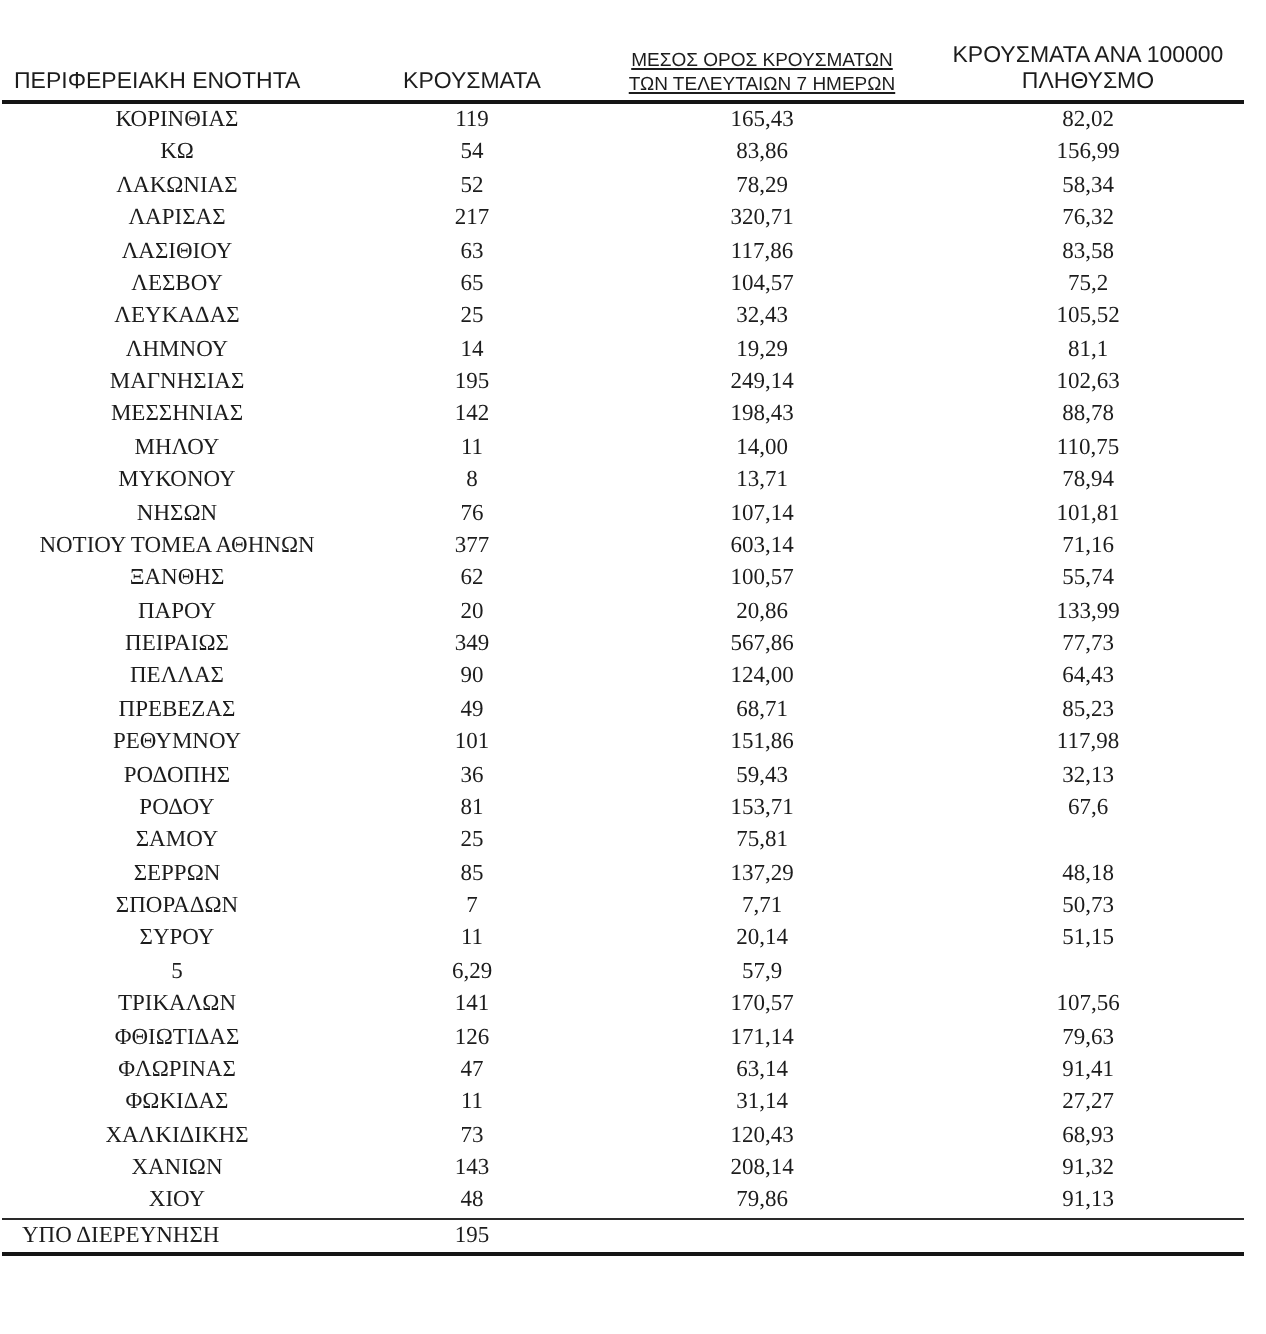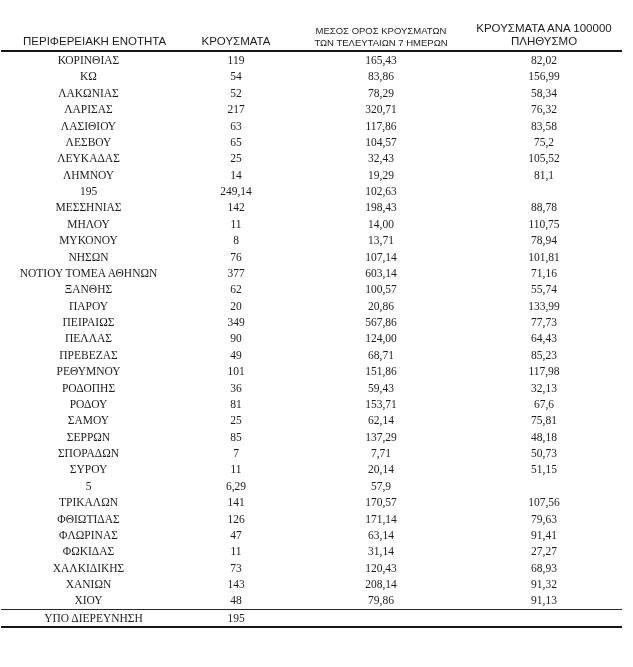--- a/index.html
+++ b/index.html
@@ -33,45 +33,46 @@
     border-bottom: 2px solid #151515;
   }
   .hdr {
     font-size: 11.5px;
     line-height: 13px;
     text-align: center;
     white-space: nowrap;
   }
   .hdr-col1 {
     text-align: left;
-    padding-left: 22px;
+    padding-left: 6px;
   }
   .hdr-col3 {
     font-size: 9.5px;
     line-height: 11.5px;
+    text-decoration: underline;
   }
   .data-row {
     height: 16.39px;
     line-height: 16.39px;
     font-size: 11.5px;
     font-family: Liberation Serif, serif;
   }
   .cell {
     text-align: center;
     white-space: nowrap;
   }
   .under-row {
     border-top: 1px solid #2a2a2a;
     border-bottom: 2px solid #151515;
     height: 16.5px;
     line-height: 16.5px;
     font-size: 11.5px;
   }
   .under-row .name-cell {
-    text-align: center;
+    text-align: left;
     padding-left: 10px;
   }
 </style>
 </head>
 <body>
 
 <div class="page">
   <div class="cases-table">
 
     <div class="grid-row header-row">
@@ -138,20 +139,21 @@
   </div>
 
   <div class="grid-row data-row">
     <div class="cell">ΛΗΜΝΟΥ</div>
     <div class="cell">14</div>
     <div class="cell">19,29</div>
     <div class="cell">81,1</div>
   </div>
 
   <div class="grid-row data-row">
+    <div class="cell">ΜΑΓΝΗΣΙΑΣ</div>
     <div class="cell">195</div>
     <div class="cell">249,14</div>
     <div class="cell">102,63</div>
   </div>
 
   <div class="grid-row data-row">
     <div class="cell">ΜΕΣΣΗΝΙΑΣ</div>
     <div class="cell">142</div>
     <div class="cell">198,43</div>
     <div class="cell">88,78</div>
@@ -239,21 +241,20 @@
   <div class="grid-row data-row">
     <div class="cell">ΡΟΔΟΥ</div>
     <div class="cell">81</div>
     <div class="cell">153,71</div>
     <div class="cell">67,6</div>
   </div>
 
   <div class="grid-row data-row">
     <div class="cell">ΣΑΜΟΥ</div>
     <div class="cell">25</div>
-    <div class="cell">62,14</div>
     <div class="cell">75,81</div>
   </div>
 
   <div class="grid-row data-row">
     <div class="cell">ΣΕΡΡΩΝ</div>
     <div class="cell">85</div>
     <div class="cell">137,29</div>
     <div class="cell">48,18</div>
   </div>
 

